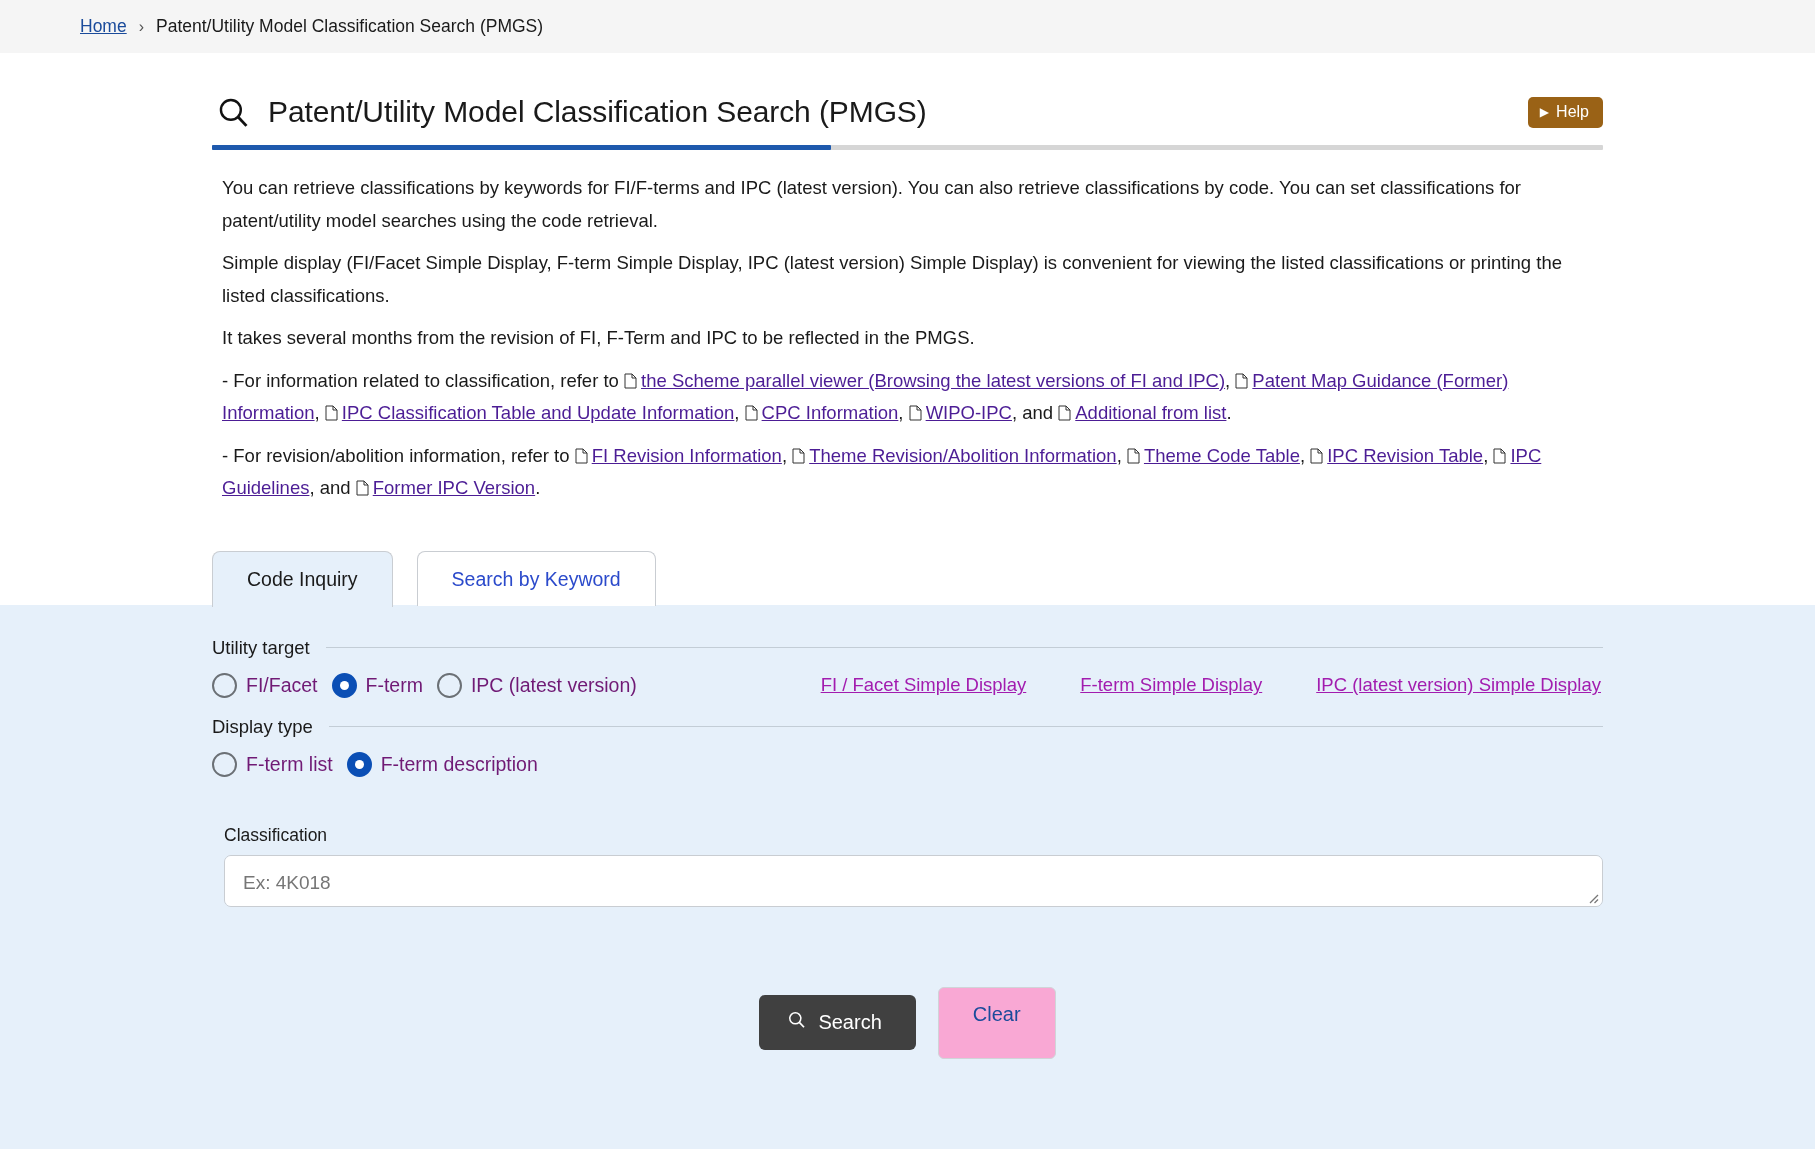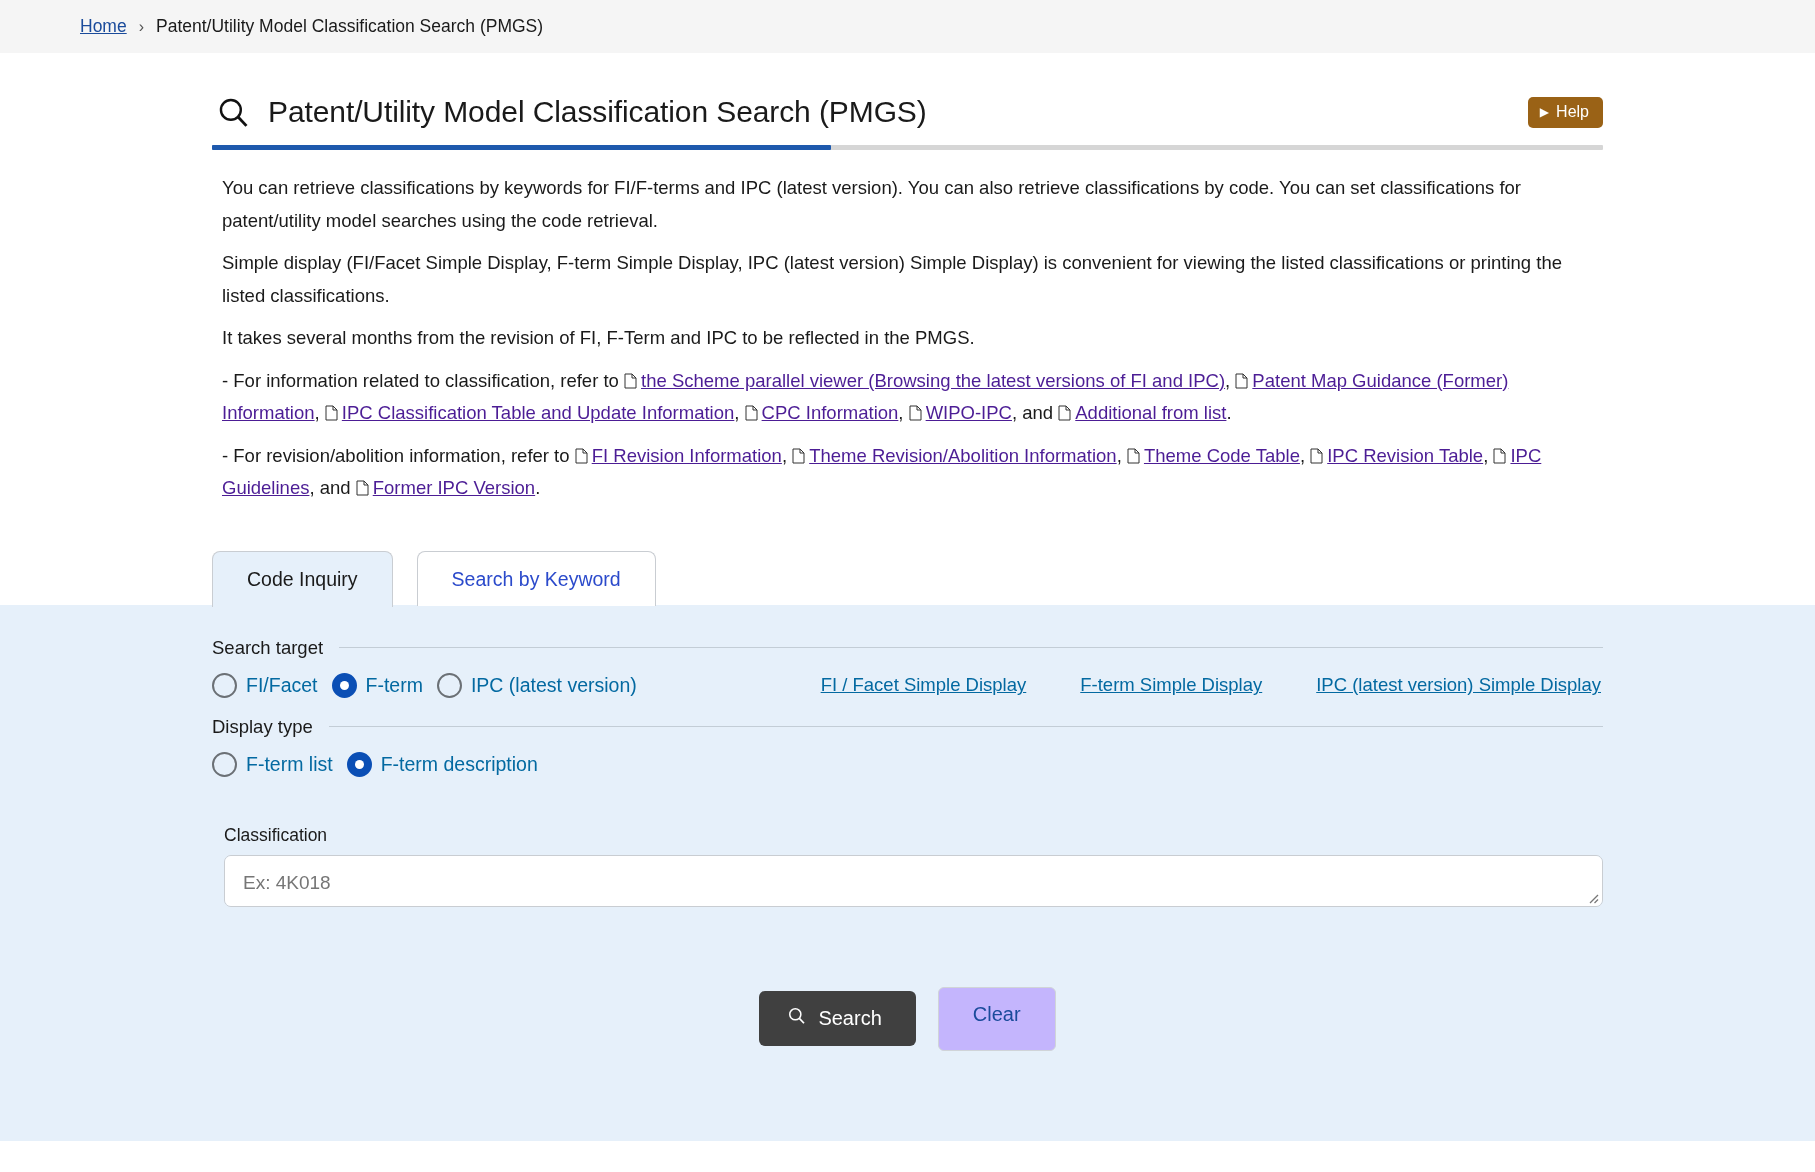--- a/index.html
+++ b/index.html
@@ -198,34 +198,34 @@
     content: "";
     position: absolute;
     left: 50%; top: 50%;
     width: 9px; height: 9px;
     margin: -4.5px 0 0 -4.5px;
     border-radius: 50%;
     background: #fff;
   }
   .radio-label {
     font-size: 19.5px;
-    color: #0369a1;
+    color: #701a75;
     white-space: nowrap;
   }
 
   .simple-links {
     margin-left: auto;
     display: flex;
     align-items: center;
     gap: 54px;
     padding-right: 2px;
   }
   .simple-links a {
     font-size: 18.5px;
-    color: #0369a1;
+    color: #a21caf;
     text-decoration: underline;
     white-space: nowrap;
     cursor: pointer;
   }
 
   
   .field-block { margin-top: 48px; padding-left: 12px; }
   .field-label {
     font-size: 17.5px;
     color: #1a1a1a;
@@ -269,27 +269,27 @@
     border-radius: 6px;
     font-size: 20px;
     font-family: "Liberation Sans", sans-serif;
     padding: 15px 34px 16px 28px;
     display: flex;
     align-items: center;
     gap: 12px;
     cursor: pointer;
   }
   .btn-clear {
-    background: #c4b5fd;
+    background: #f9a8d4;
     color: #1a4b9b;
     border: 1px solid #d0d4d8;
     border-radius: 6px;
     font-size: 20px;
     font-family: "Liberation Sans", sans-serif;
-    padding: 15px 34px 24px 34px;
+    padding: 15px 34px 32px 34px;
     cursor: pointer;
   }
 </style>
 </head>
 <body>
 
 <div class="breadcrumb-bar">
   <span class="breadcrumb-home">Home</span>
   <span class="breadcrumb-sep">›</span>
   <span class="breadcrumb-current">Patent/Utility Model Classification Search (PMGS)</span>
@@ -363,21 +363,21 @@
 
     <div class="tabs">
       <div class="tab active">Code Inquiry</div>
       <div class="tab">Search by Keyword</div>
     </div>
   </div>
 
   <div class="panel">
 
     <div class="fieldset-head">
-      <span class="lbl">Search target</span>
+      <span class="lbl">Utility target</span>
       <span class="rule"></span>
     </div>
 
     <div class="radio-row">
       <div class="radio-group">
         <label class="radio-opt">
           <span class="radio"></span>
           <span class="radio-label">FI/Facet</span>
         </label>
         <label class="radio-opt">

